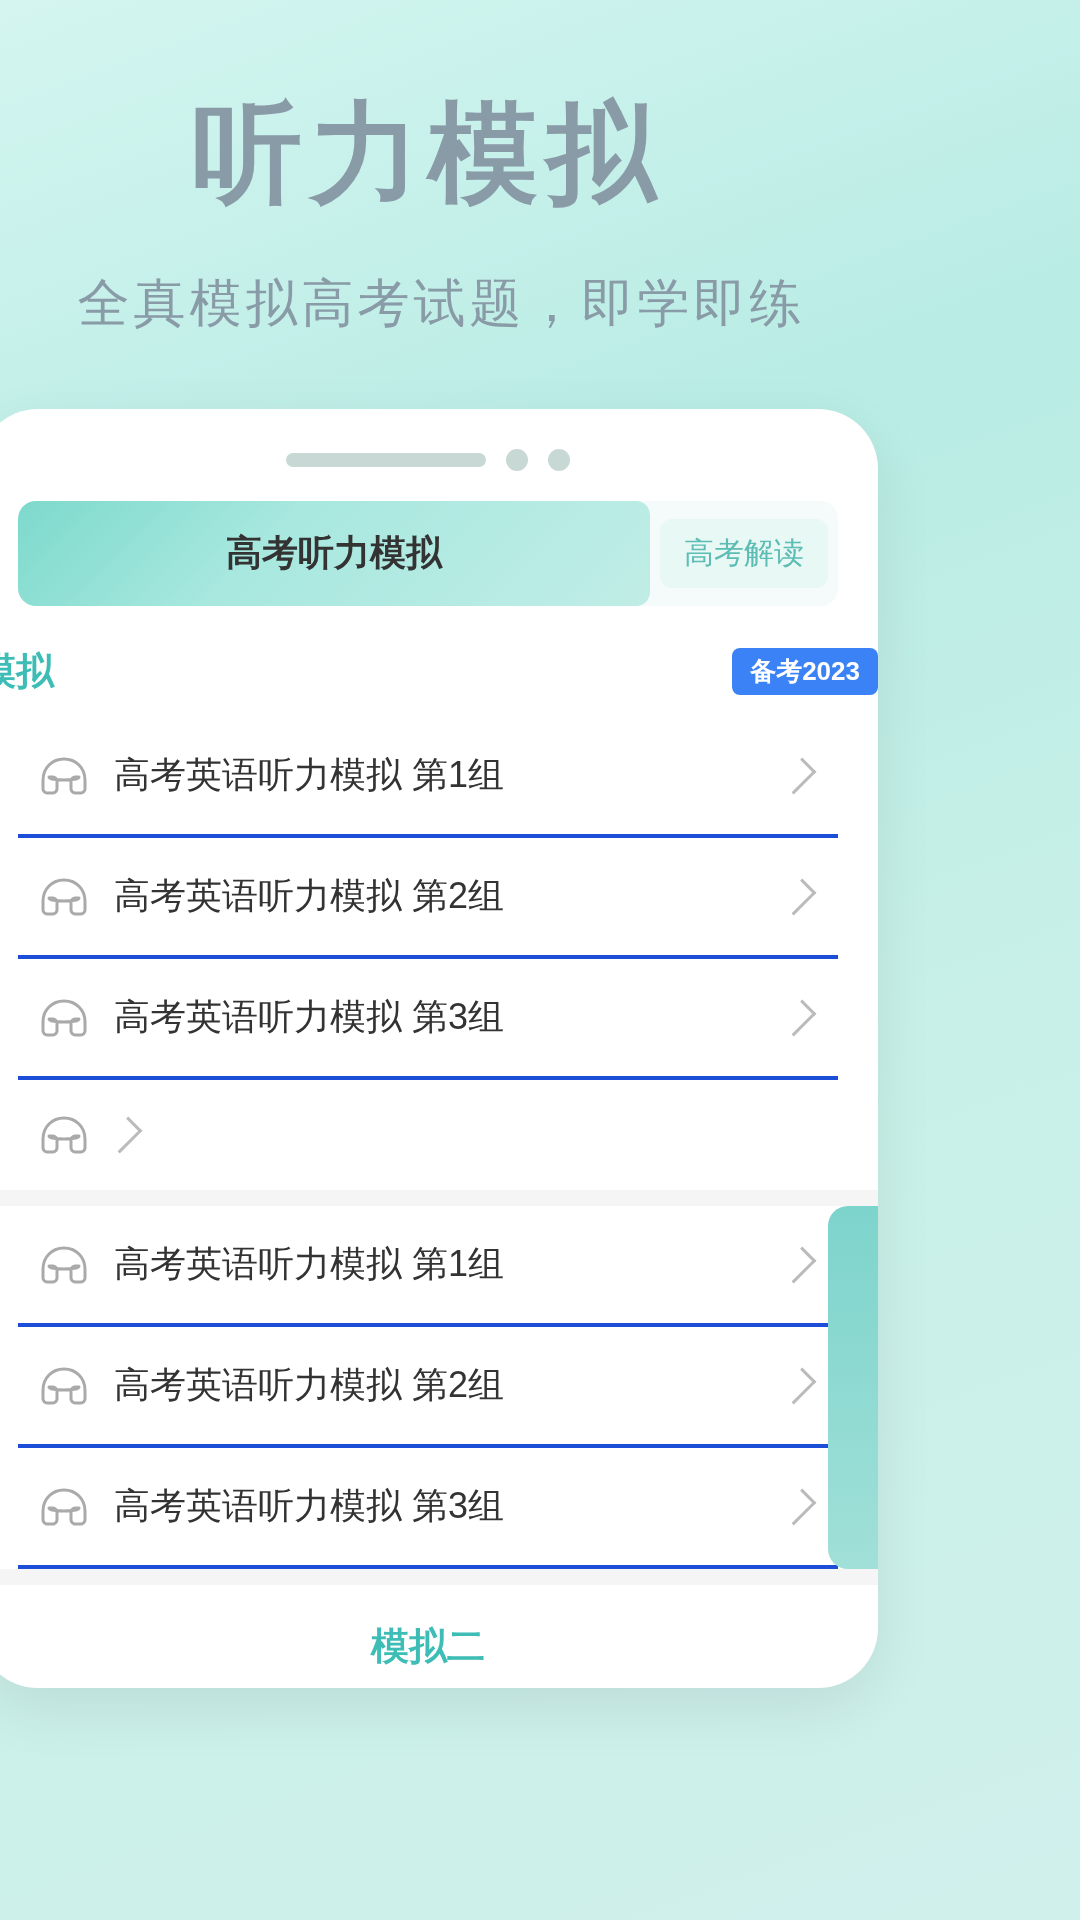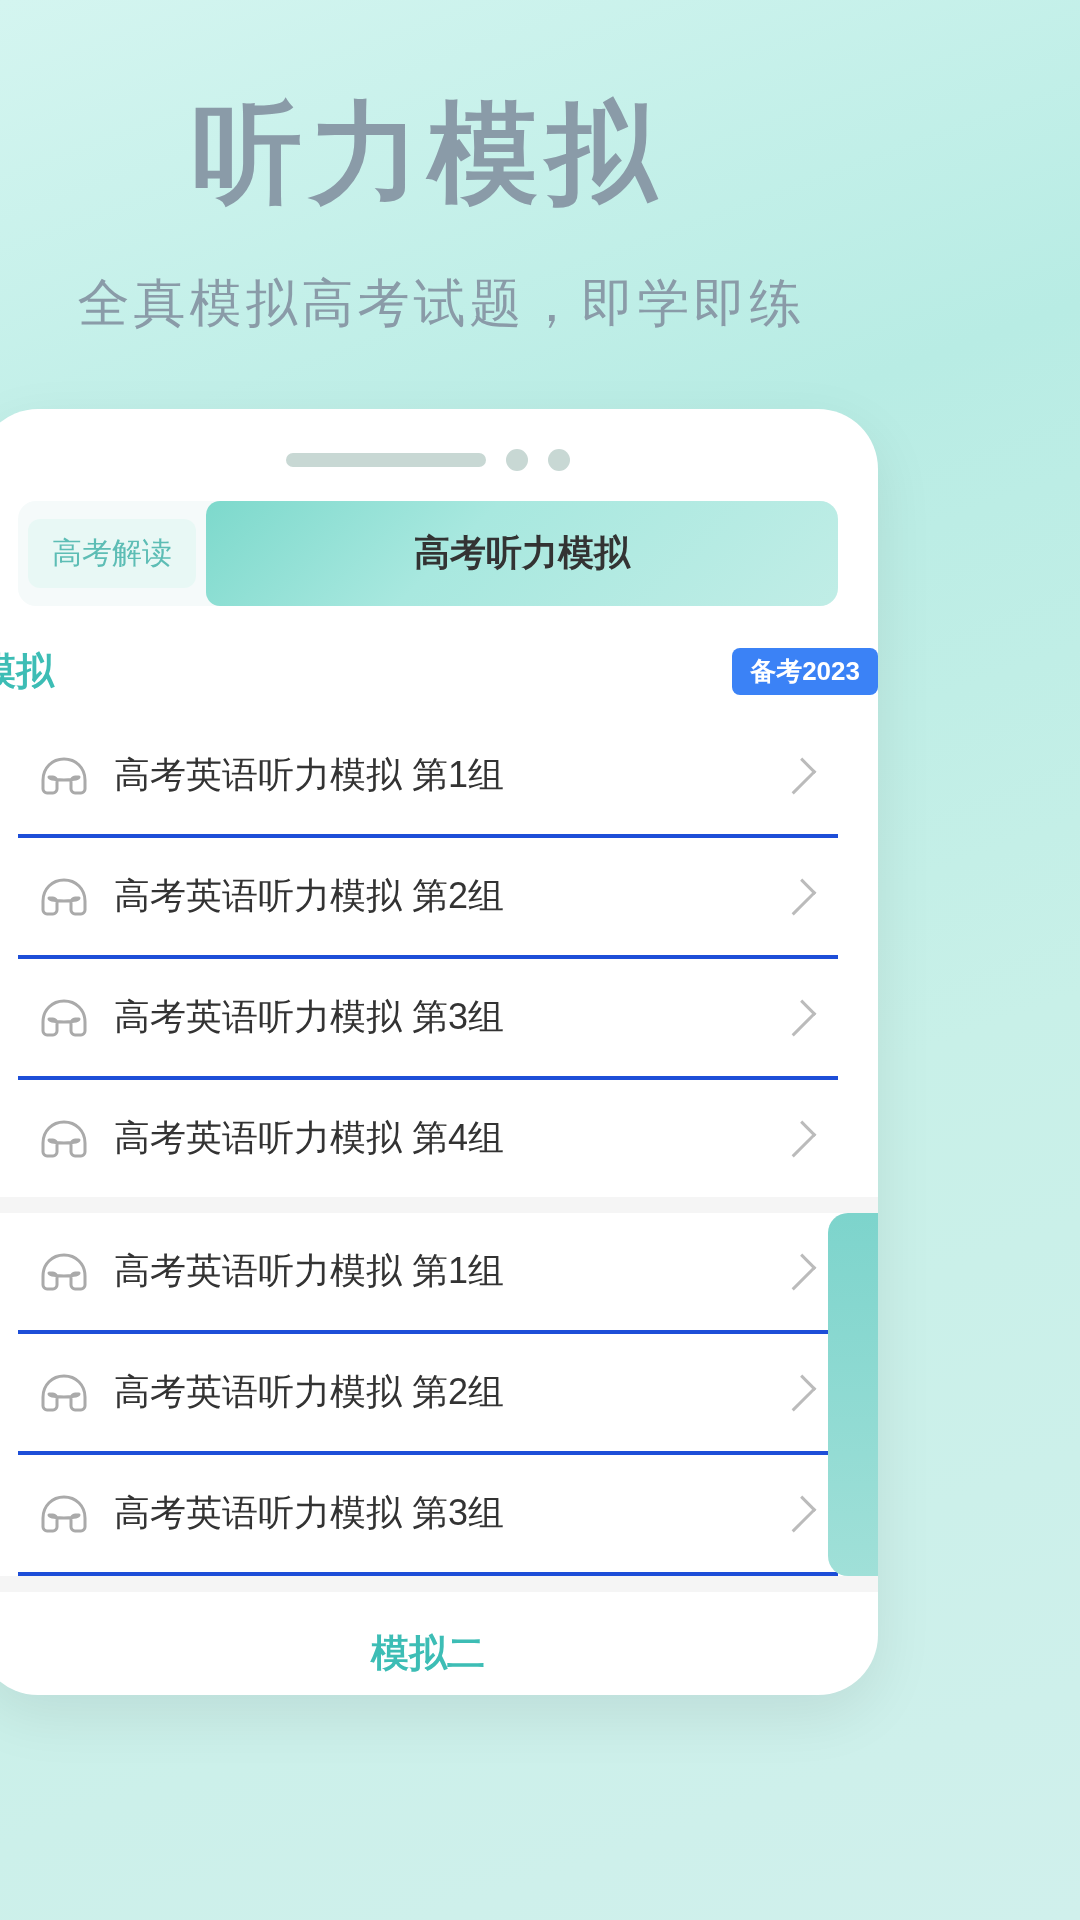--- a/index.html
+++ b/index.html
@@ -207,22 +207,22 @@
 
   <div class="phone-card">
 
     <div class="phone-top-bar">
       <div class="phone-notch-bar"></div>
       <div class="phone-dot"></div>
       <div class="phone-dot"></div>
     </div>
 
     <div class="tabs-row">
+      <div class="tab-item active" style="position:relative; overflow:hidden;">高考听力模拟</div>
       <div class="tab-item tag-style">高考解读</div>
-      <div class="tab-item active" style="position:relative; overflow:hidden;">高考听力模拟</div>
     </div>
 
     <div class="section-header">
       <span class="section-title">模拟</span>
       <span class="badge">备考2023</span>
     </div>
 
     <div class="list-container">
       <div class="list-item">
         <div class="headphone-icon">
@@ -253,21 +253,20 @@
         <span class="item-label">高考英语听力模拟 第3组</span>
         <div class="chevron-icon"></div>
       </div>
 
       <div class="list-item">
         <div class="headphone-icon">
           <svg viewBox="0 0 52 42" xmlns="http://www.w3.org/2000/svg">
             <path d="M26 4 C14 4 5 13 5 25 L5 34 C5 36 7 38 9 38 L15 38 C17 38 19 36 19 34 L19 26 C19 24 17 22 15 22 L11 22 C11 22 11 25 26 25 C41 25 41 22 41 22 L37 22 C35 22 33 24 33 26 L33 34 C33 36 35 38 37 38 L43 38 C45 38 47 36 47 34 L47 25 C47 13 38 4 26 4Z" fill="none" stroke="#aaa" stroke-width="3" stroke-linejoin="round"></path>
           </svg>
         </div>
-        <span class="item-label">高考英语听力模拟 第4组</span>
         <div class="chevron-icon"></div>
       </div>
     </div>
 
     <div class="divider-block"></div>
 
 
     <div class="list-container" style="position:relative;">
       <div class="list-item">
         <div class="headphone-icon">

